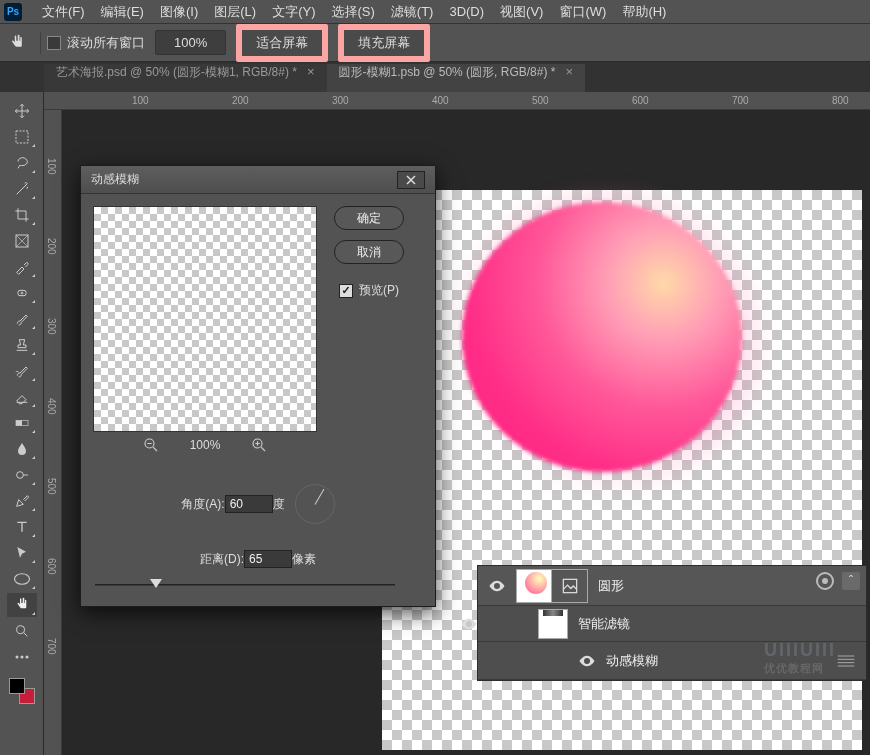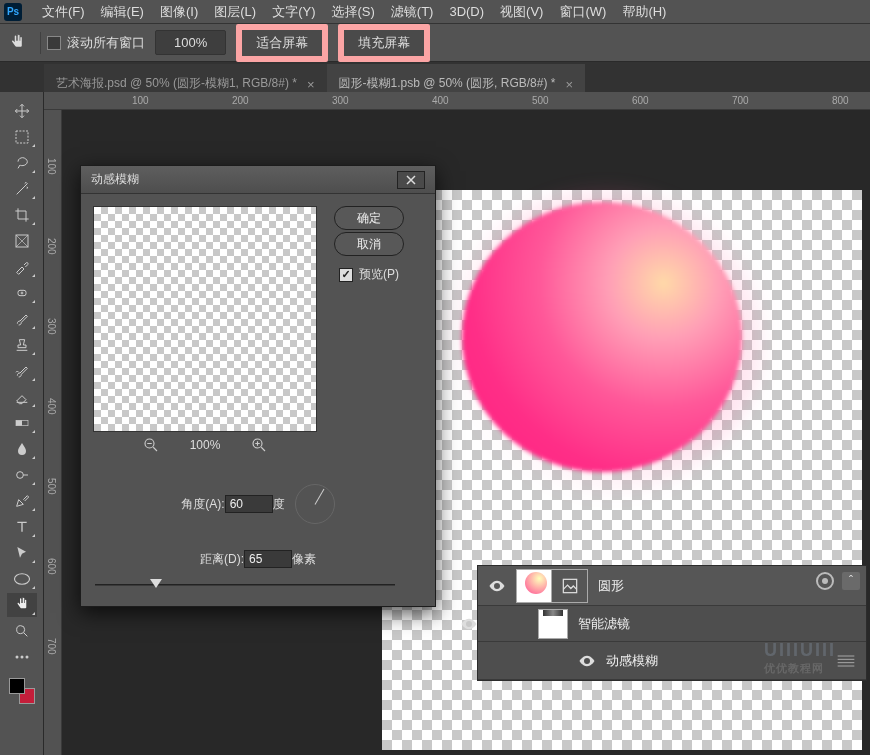--- a/index.html
+++ b/index.html
@@ -11,21 +11,21 @@
 
   .optbar { background: #535353; height: 38px; display:flex; align-items:center; padding:0 8px; border-bottom:1px solid #2a2a2a;}
   .hand-icon { width:18px; height:18px; margin-right:8px; color:#ccc;}
   .vline { width:1px; height:22px; background:#404040; margin:0 6px;}
   .chk { width:14px; height:14px; border:1px solid #888; background:#3a3a3a; margin-right:6px;}
   .optbtn { border:6px solid #fca5a5; background:#4a4a4a; color:#ddd; padding:4px 14px; margin-left:10px; border-radius:2px; cursor:pointer; font-size:13px;}
   .optbtn.zoom { padding:4px 18px; border:1px solid #333; background:#3e3e3e;}
   .opttext { font-size:13px; color:#ddd;}
 
   .tabbar { background: #323232; height: 30px; display:flex; align-items:flex-end; padding-left:44px;}
-  .tab { height:28px; padding:0 12px; display:flex; align-items:flex-end; color:#bbb; font-size:12px; background:#434343; border-radius:0; position:relative;}
+  .tab { height:28px; padding:0 12px; display:flex; align-items:flex-start; color:#bbb; font-size:12px; background:#434343; border-radius:0; position:relative;}
   .tab.inactive { background:#383838; color:#999;}
   .tab-close { margin-left:10px; color:#999; font-size:13px;}
 
   .ruler-h { position:absolute; left:44px; top:92px; right:0; height:18px; background:#525252; border-bottom:1px solid #3a3a3a; overflow:hidden;}
   .ruler-h .tick { position:absolute; top:3px; font-size:10px; color:#aaa;}
   .ruler-v { position:absolute; left:44px; top:110px; width:18px; bottom:0; background:#525252; border-right:1px solid #3a3a3a;}
   .ruler-v .tick { position:absolute; left:2px; font-size:10px; color:#aaa; writing-mode:vertical-rl;}
 
   .toolbox { position:absolute; left:0; top:92px; width:44px; bottom:0; background:#535353; border-right:1px solid #2a2a2a; display:flex; flex-direction:column; align-items:center; padding-top:6px;}
   .tool { width:30px; height:24px; margin:1px 0; display:flex; align-items:center; justify-content:center; cursor:pointer; color:#ccc; position:relative;}
@@ -51,21 +51,21 @@
   
   .dlg { position:absolute; left:80px; top:165px; width:356px; background:#535353; border:1px solid #1c1c1c; box-shadow:0 6px 20px rgba(0,0,0,0.7);}
   .dlg-title { height:28px; background:linear-gradient(#5e5e5e,#4e4e4e); display:flex; align-items:center; padding:0 10px; border-bottom:1px solid #333; justify-content:space-between;}
   .dlg-title span { font-size:12px; color:#ddd;}
   .dlg-close { width:28px; height:18px; border:1px solid #222; background:#4a4a4a; display:flex; align-items:center; justify-content:center; cursor:pointer;}
   .dlg-body { padding:12px; display:flex; gap:12px;}
   .preview { width:224px; height:226px; border:1px solid #333; background:
     linear-gradient(45deg,#c8c8c8 25%,transparent 25%,transparent 75%,#c8c8c8 75%),
     linear-gradient(45deg,#c8c8c8 25%,transparent 25%,transparent 75%,#c8c8c8 75%);
     background-size:14px 14px; background-position:0 0,7px 7px; background-color:#fff;}
-  .side { display:flex; flex-direction:column; gap:2px; align-items:center; width:80px;}
+  .side { display:flex; flex-direction:column; gap:10px; align-items:center; width:80px;}
   .dlg-btn { width:70px; height:24px; border:1px solid #222; background:#585858; color:#eee; border-radius:12px; cursor:pointer; font-size:12px; display:flex; align-items:center; justify-content:center;}
   .chkrow { display:flex; align-items:center; gap:6px; margin-top:8px; color:#ddd; font-size:12px;}
   .chkbox { width:14px; height:14px; background:#ddd; border:1px solid #222; display:flex; align-items:center; justify-content:center; color:#222; font-size:11px; font-weight:bold;}
   .zoomrow { display:flex; justify-content:center; align-items:center; gap:30px; margin-top:4px; color:#ddd; }
   .zbtn { width:18px; height:18px; cursor:pointer; color:#ccc;}
   .paramrow { display:flex; align-items:center; margin-top:18px; color:#ddd; font-size:12px;}
   .paramrow input { width:48px; height:18px; background:#3a3a3a; border:1px solid #222; color:#eee; padding:0 4px; font-size:12px;}
   .anglectrl { width:40px; height:40px; border:1px solid #666; border-radius:50%; margin-left:10px; position:relative;}
   .anglectrl .needle { position:absolute; left:50%; top:50%; width:18px; height:1px; background:#ccc; transform-origin:left center; transform:rotate(-60deg);}
   .slider { position:relative; width:300px; height:12px; margin:8px 14px 14px; }

